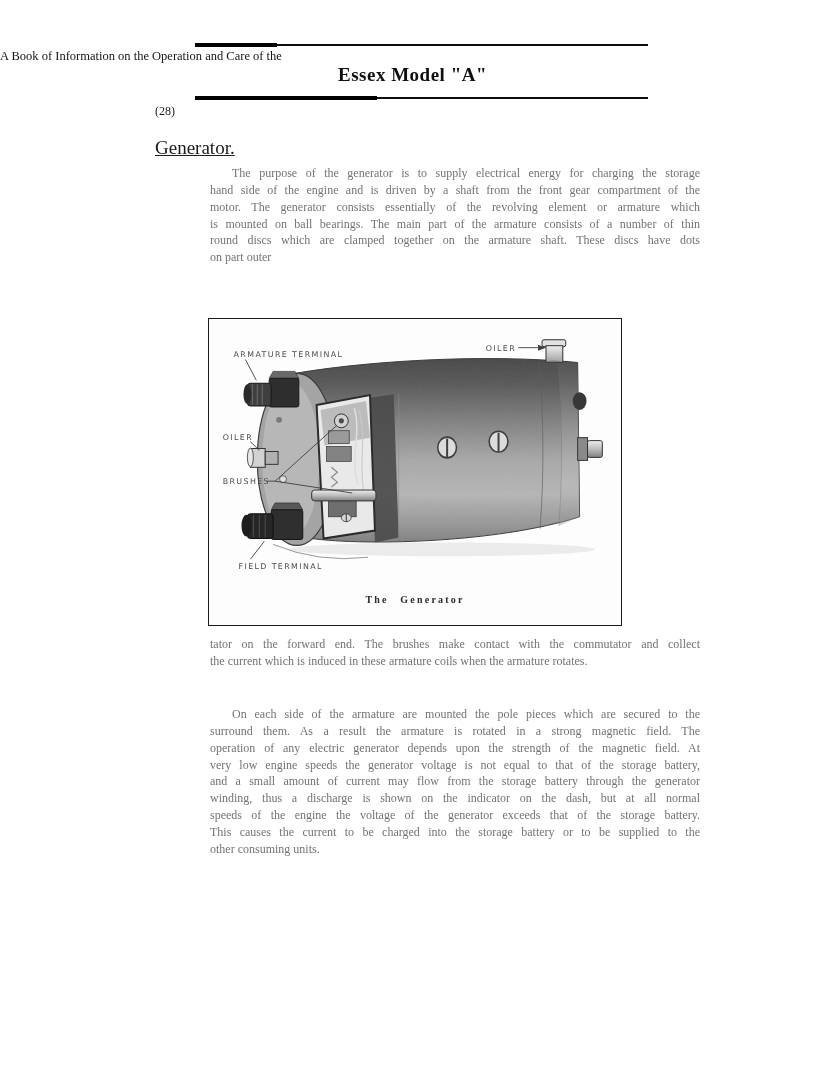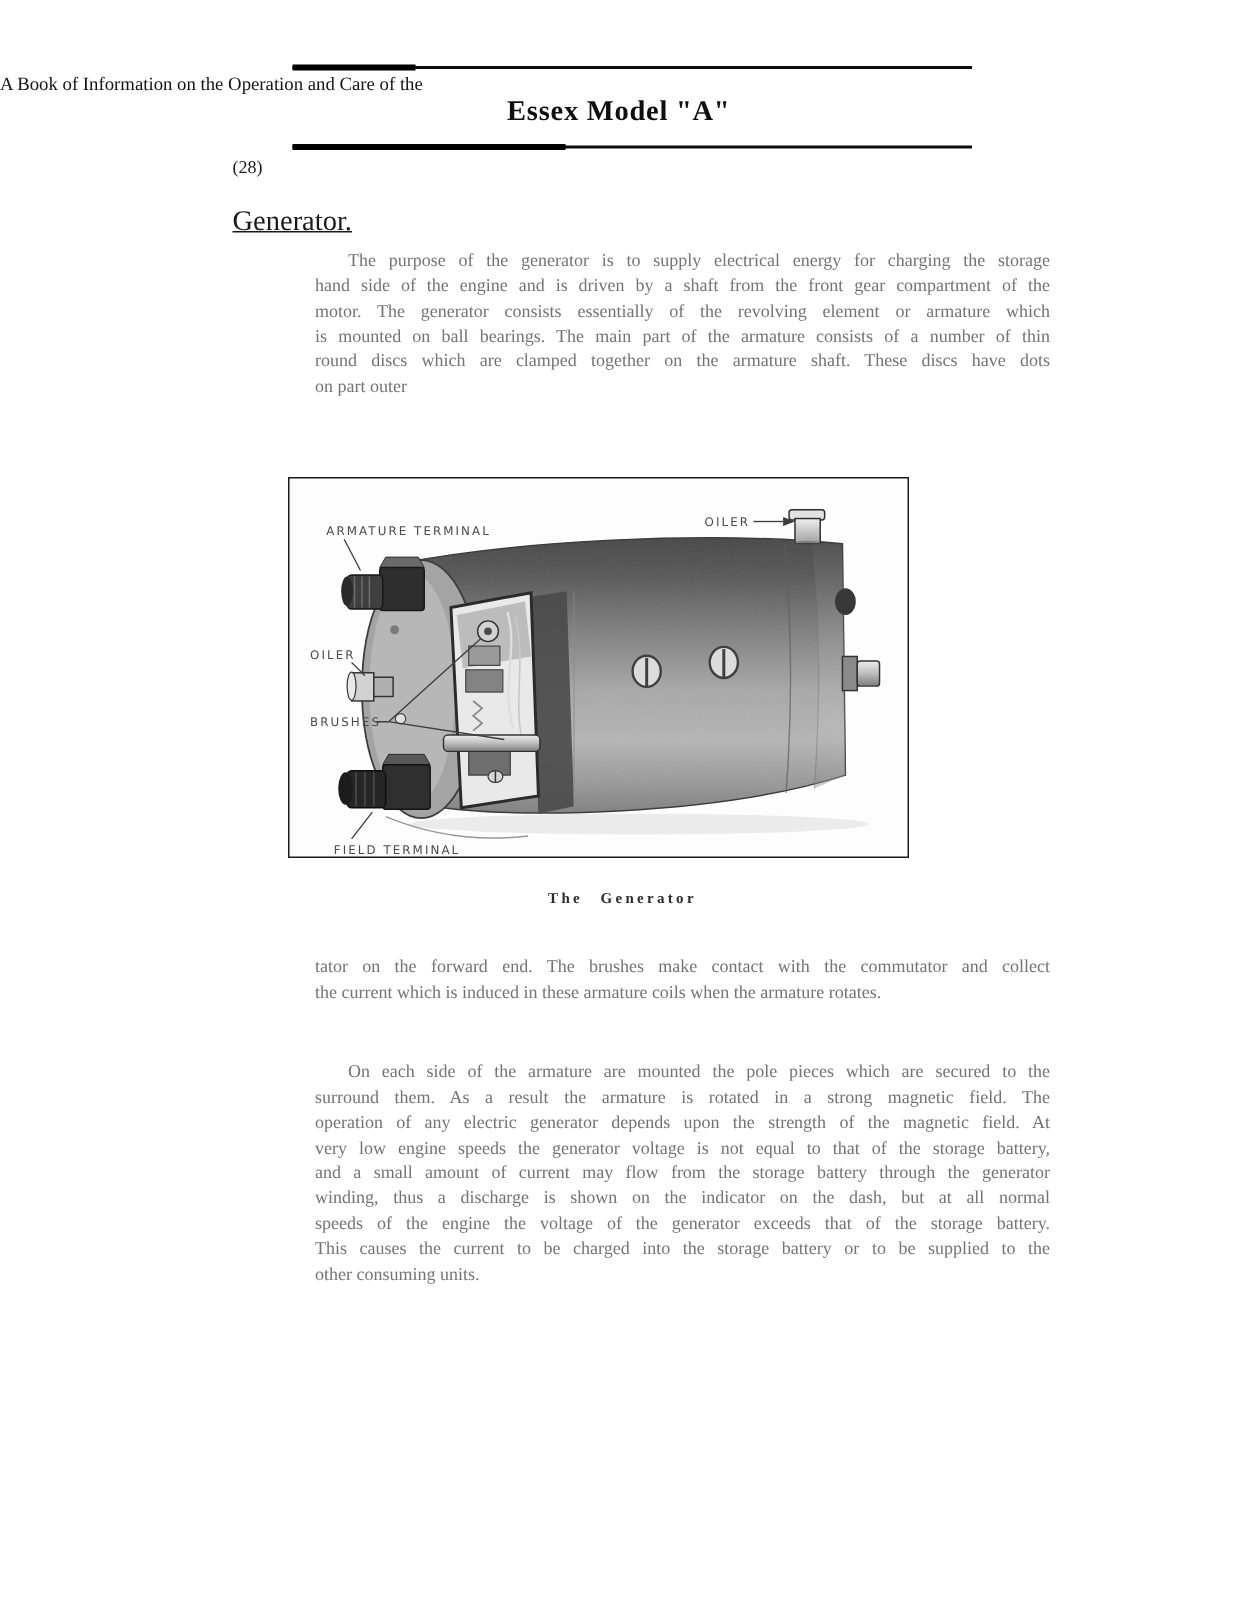--- a/index.html
+++ b/index.html
@@ -36,22 +36,22 @@
     font-size: 12px; line-height: 16.85px; color: #737373; margin-left: 32px;
   }
   .para-1 { top: 165px; }
   .para-2 { top: 636px; }
   .para-3 { top: 706px; }
   .pline { text-align: justify; text-align-last: justify; }
   .pline-last { text-align-last: left; }
   .para.indent .pline:first-child { text-indent: 22px; }
 
   .figure {
-    position: absolute; left: 192px; top: 318px;
-    width: 414px; height: 254px;
+    position: absolute; left: 208px; top: 318px;
+    width: 414px; height: 308px;
     border: 1.5px solid #1b1b1b; box-sizing: border-box;
     background: #fdfdfd;
   }
   .figure svg { position: absolute; left: 0; top: 0; }
 
   .caption {
     position: absolute; top: 594px; left: 208px; width: 414px;
     text-align: center;
     font-family: Liberation Serif, serif;
     font-size: 10px; font-weight: bold;

